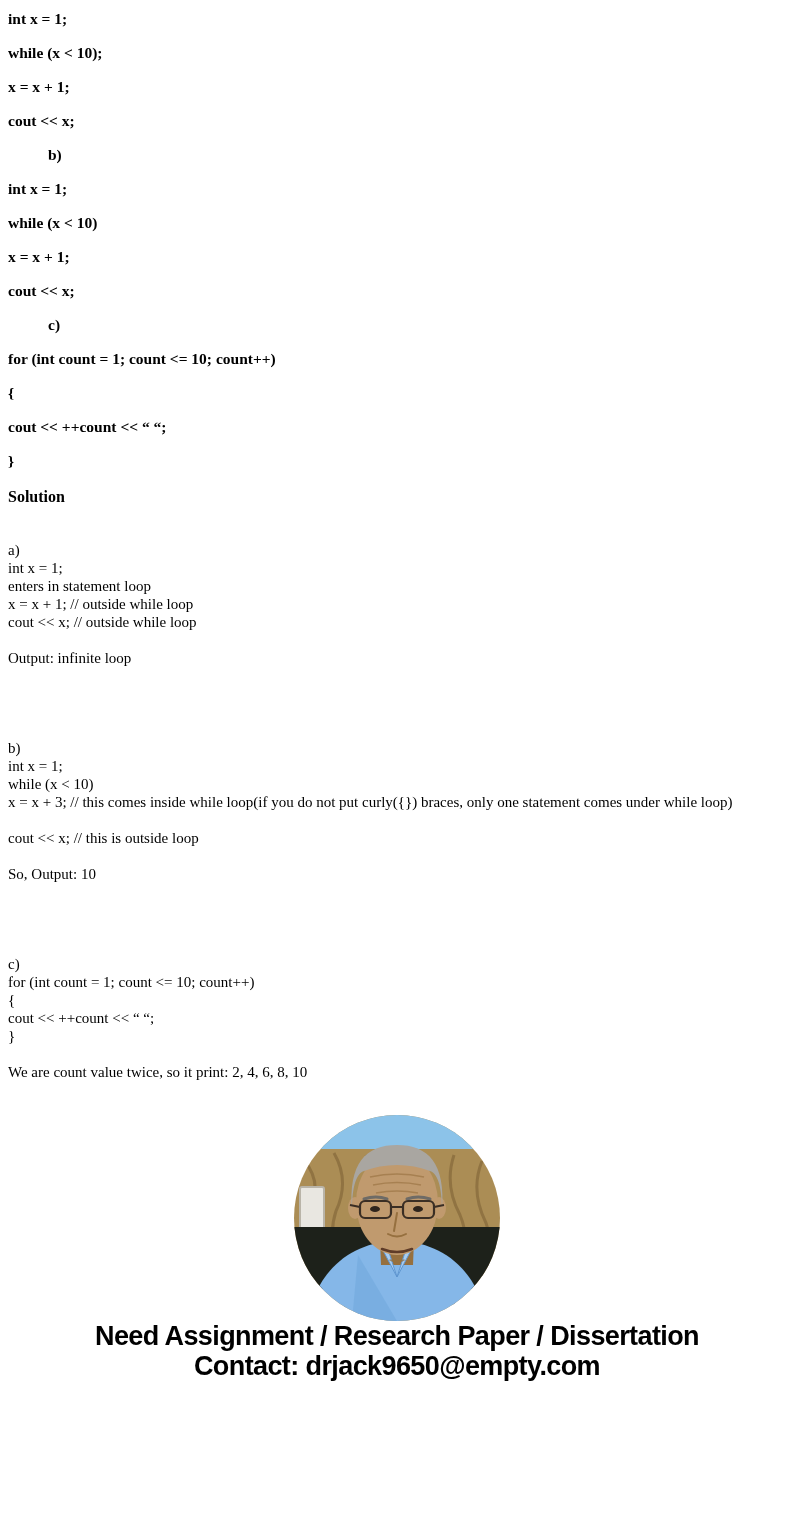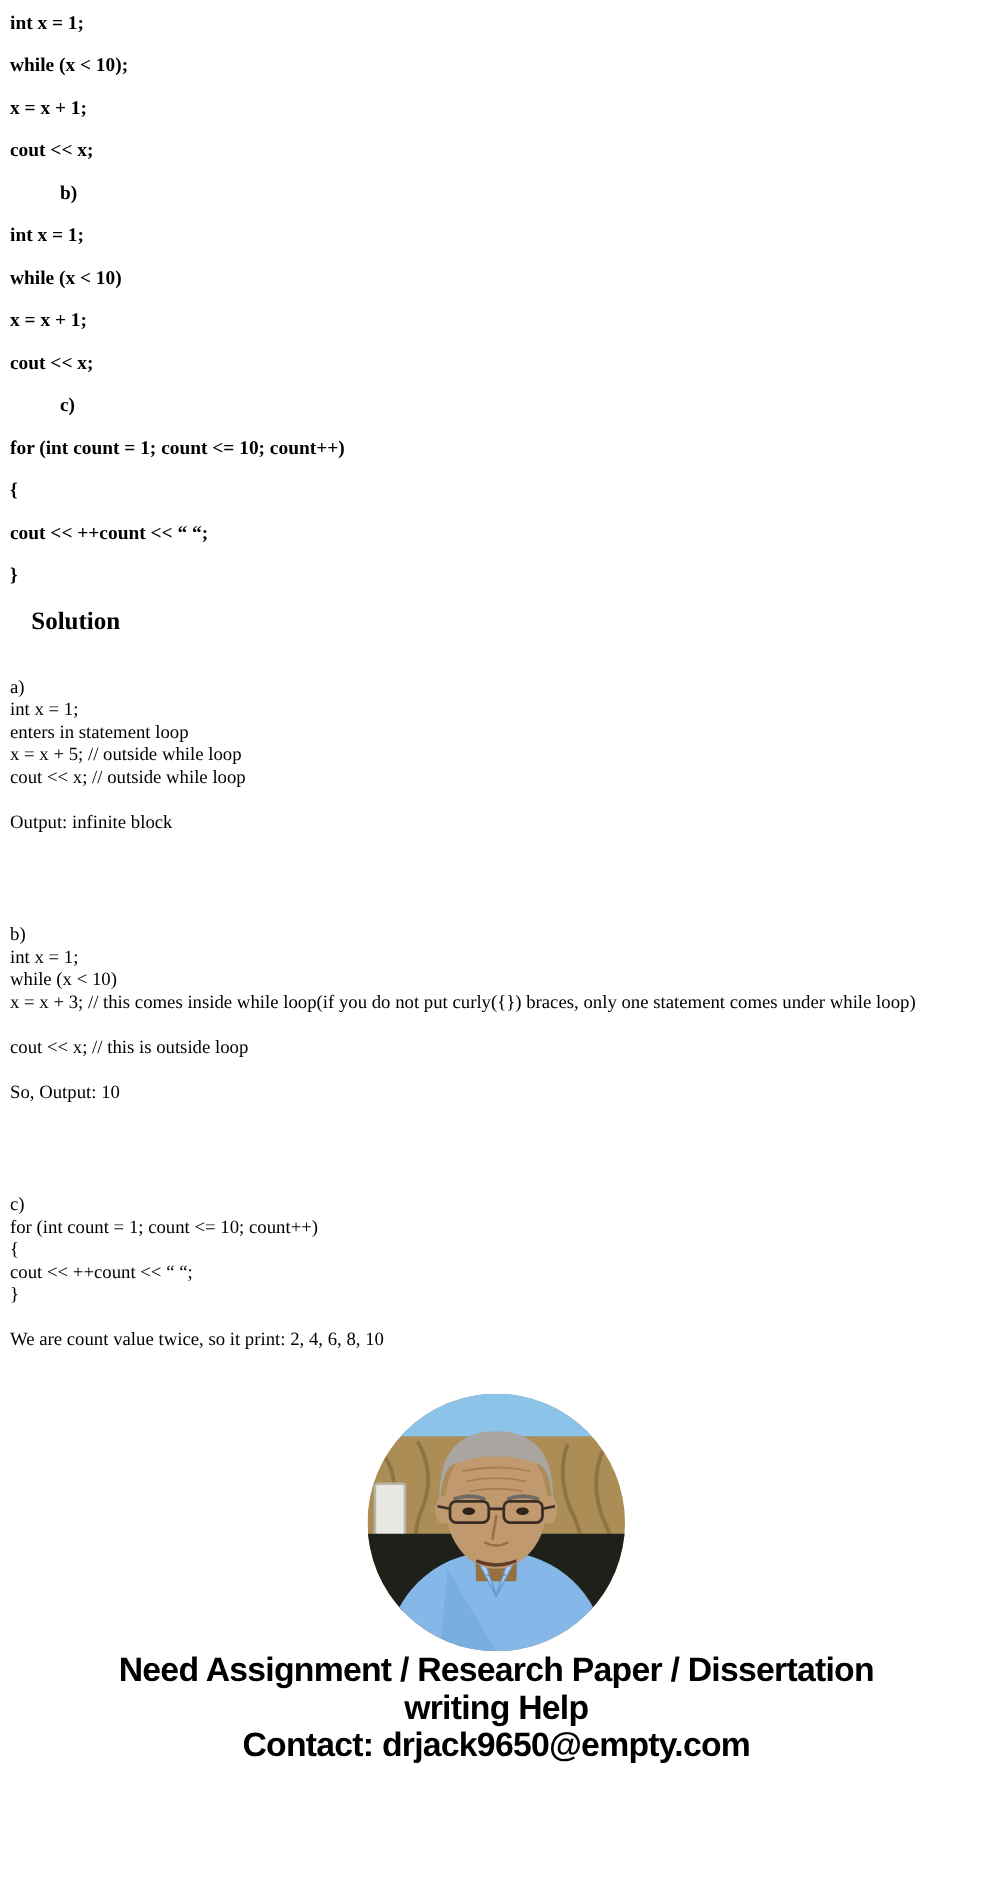--- a/index.html
+++ b/index.html
@@ -10,21 +10,21 @@
   .question { padding:10px 8px 0 8px; }
   .q-line {
     font-weight:bold; font-size:15.5px; line-height:17px; height:34px;
     white-space:pre-wrap;
   }
   .q-label {
     font-weight:bold; font-size:15.5px; line-height:17px; height:34px;
     padding-left:40px;
   }
   .solution-heading {
-    margin:0; padding:0 25px; font-size:20px; font-weight:bold;
+    margin:0; padding:0 8px; font-size:16px; font-weight:bold;
     height:55px; line-height:22px;
   }
   .sol-block { padding:0 8px; font-size:15px; }
   .sol-block .sol-line { min-height:18px; line-height:18px; white-space:pre-wrap; }
   .gap-block { margin-top:72px; }
   .photo-wrap { margin-top:34px; display:flex; justify-content:center; height:206px; }
   .avatar { width:206px; height:206px; }
   .footer {
     text-align:center;
     font-family:"Liberation Sans", sans-serif; font-weight:bold;
@@ -57,24 +57,24 @@
       <div class="q-line">}</div>
     </div>
 </div>
 
 <h2 class="solution-heading">Solution</h2>
 
 <div class="sol-block">
     <div class="sol-line">a)</div>
     <div class="sol-line">int x = 1;</div>
     <div class="sol-line">enters in statement loop</div>
-    <div class="sol-line">x = x + 5; // outside while loop</div>
+    <div class="sol-line">x = x + 1; // outside while loop</div>
     <div class="sol-line">cout &lt;&lt; x; // outside while loop</div>
     <div class="sol-line"></div>
-    <div class="sol-line">Output: infinite block</div>
+    <div class="sol-line">Output: infinite loop</div>
   </div>
 
 <div class="sol-block gap-block">
     <div class="sol-line">b)</div>
     <div class="sol-line">int x = 1;</div>
     <div class="sol-line">while (x &lt; 10)</div>
     <div class="sol-line">x = x + 3; // this comes inside while loop(if you do not put curly({}) braces, only one statement comes under while loop)</div>
     <div class="sol-line"></div>
     <div class="sol-line">cout &lt;&lt; x; // this is outside loop</div>
     <div class="sol-line"></div>
@@ -156,15 +156,14 @@
       <path d="M103,98 L100,116 M94,119 Q103,124 112,119" fill="none" stroke="#96703f" stroke-width="2" stroke-linecap="round"></path>
 
       <path d="M88,134 Q103,140 118,134" fill="none" stroke="#5f3c28" stroke-width="2.6" stroke-linecap="round"></path>
       <path d="M96,145 Q103,148 110,145" fill="none" stroke="#96703f" stroke-width="1.5" stroke-linecap="round" opacity="0.7"></path>
     </g>
   </svg>
 </div>
 
 <div class="footer">
   <div>Need Assignment / Research Paper / Dissertation</div>
-  <div>writing Help</div>
   <div>Contact: drjack9650@empty.com</div>
 </div>
 
 </body></html>

